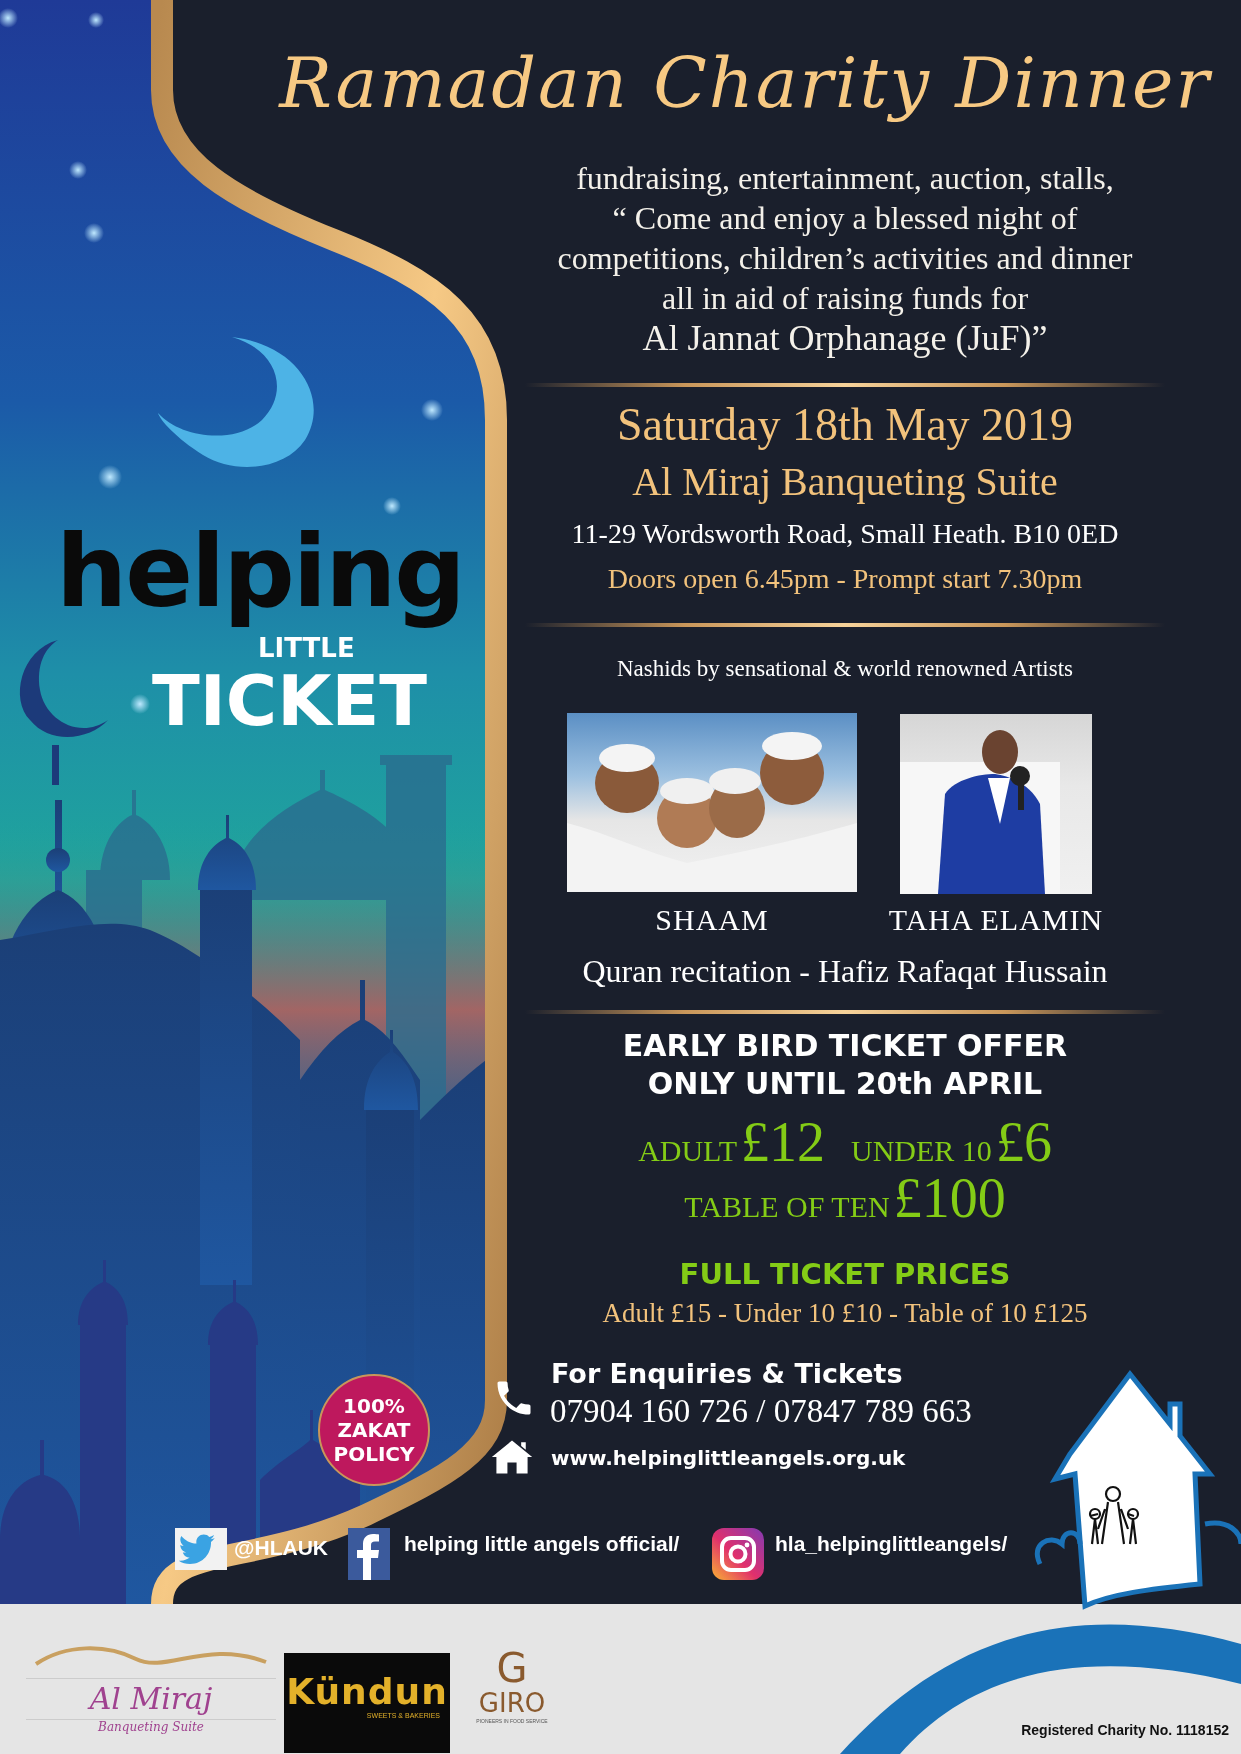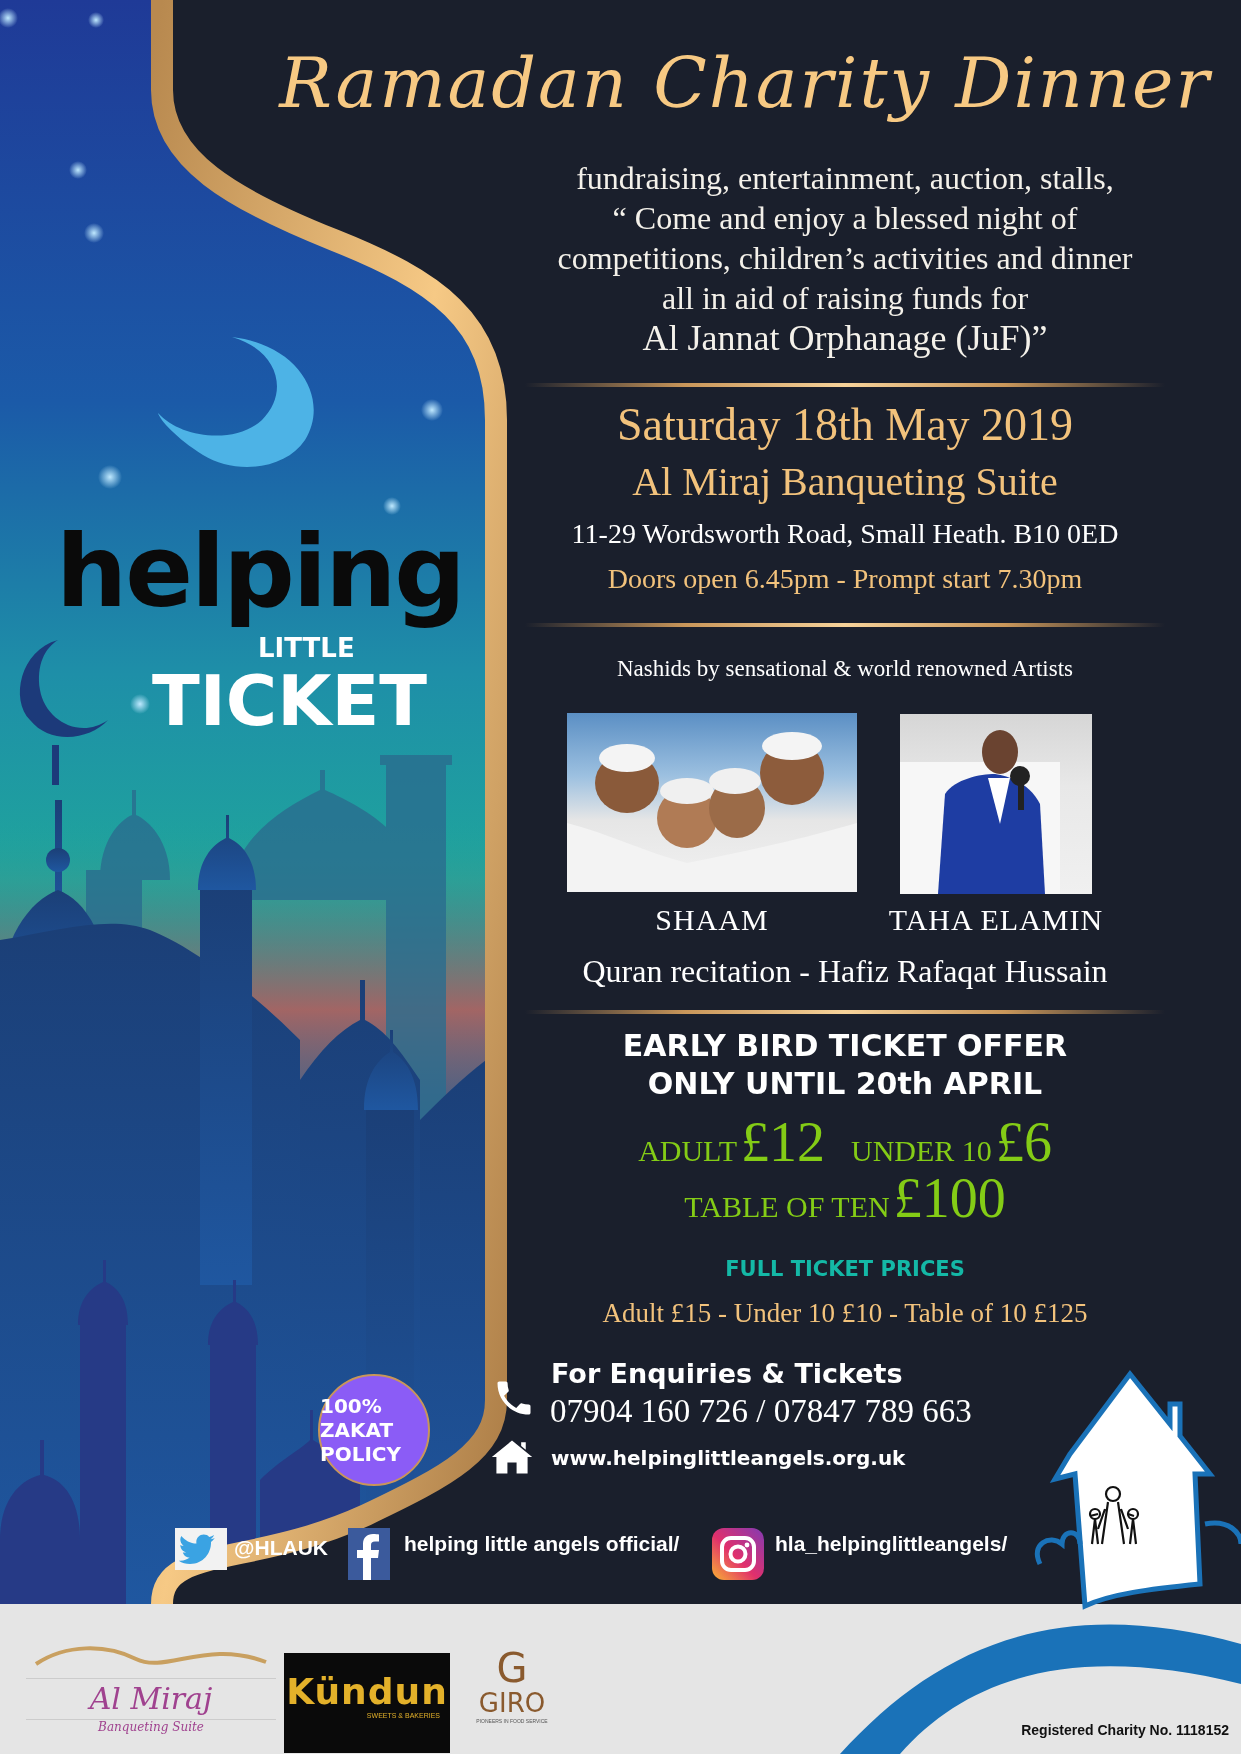--- a/index.html
+++ b/index.html
@@ -18,23 +18,23 @@
   .addr{left:520px;top:518px;width:650px;font-size:28px;color:#ffffff;}
   .doors{left:520px;top:563px;width:650px;font-size:28px;color:#f2c27c;}
   .nashids{left:520px;top:656px;width:650px;font-size:23px;color:#ffffff;}
   .photo{position:absolute;overflow:hidden;}
   .artist-name{font-size:30px;color:#ffffff;letter-spacing:1px;}
   .quran{left:520px;top:953px;width:650px;font-size:32px;color:#ffffff;}
   .ebo{left:520px;top:1027px;width:650px;font-family:"DejaVu Sans",sans-serif;font-weight:bold;font-size:30px;line-height:38px;color:#ffffff;}
   .price-row{left:520px;width:650px;color:#84cc16;}
   .small-caps{font-size:30px;}
   .bigp{font-size:56px;}
-  .ftp{left:520px;top:1257px;width:650px;font-family:"DejaVu Sans",sans-serif;font-weight:bold;font-size:21px;color:#14b8a6;}
+  .ftp{left:520px;top:1257px;width:650px;font-family:"DejaVu Sans",sans-serif;font-weight:bold;font-size:29px;color:#84cc16;}
   .fullp{left:520px;top:1298px;width:650px;font-size:27px;color:#f2c27c;}
-  .zakat{left:318px;top:1374px;width:112px;height:112px;border-radius:50%;background:#8b5cf6;border:2px solid #c9965a;color:#fff;font-family:"DejaVu Sans",sans-serif;font-weight:bold;font-size:20px;line-height:24px;box-sizing:border-box;padding-top:18px;}
+  .zakat{left:318px;top:1374px;width:112px;height:112px;border-radius:50%;background:#be185d;border:2px solid #c9965a;color:#fff;font-family:"DejaVu Sans",sans-serif;font-weight:bold;font-size:20px;line-height:24px;text-align:center;box-sizing:border-box;padding-top:18px;}
   .enq-title{left:551px;top:1358px;font-family:"DejaVu Sans",sans-serif;font-weight:bold;font-size:27px;color:#ffffff;}
   .phones{left:550px;top:1393px;font-size:33px;color:#ffffff;}
   .website{left:551px;top:1446px;font-family:"DejaVu Sans",sans-serif;font-weight:bold;font-size:20px;color:#ffffff;}
   .social-txt{font-family:"Liberation Sans",sans-serif;font-weight:bold;font-size:21px;color:#ffffff;}
   .icon{position:absolute;}
   .charity-no{right:12px;top:1722px;font-family:"Liberation Sans",sans-serif;font-weight:bold;font-size:14px;color:#111;}
   .brand-helping{left:56px;top:522px;font-family:"DejaVu Sans",sans-serif;font-weight:bold;font-size:100px;color:#0a0a0a;letter-spacing:-2px;line-height:100px;}
   .brand-little{left:258px;top:633px;font-family:"DejaVu Sans",sans-serif;font-weight:bold;font-size:26px;color:#fff;}
   .brand-angels{left:152px;top:662px;font-family:"DejaVu Sans",sans-serif;font-weight:bold;font-size:70px;color:#fff;line-height:78px;}
   .sponsors{position:absolute;left:0;top:1604px;width:1241px;height:150px;background:#e5e5e5;}

